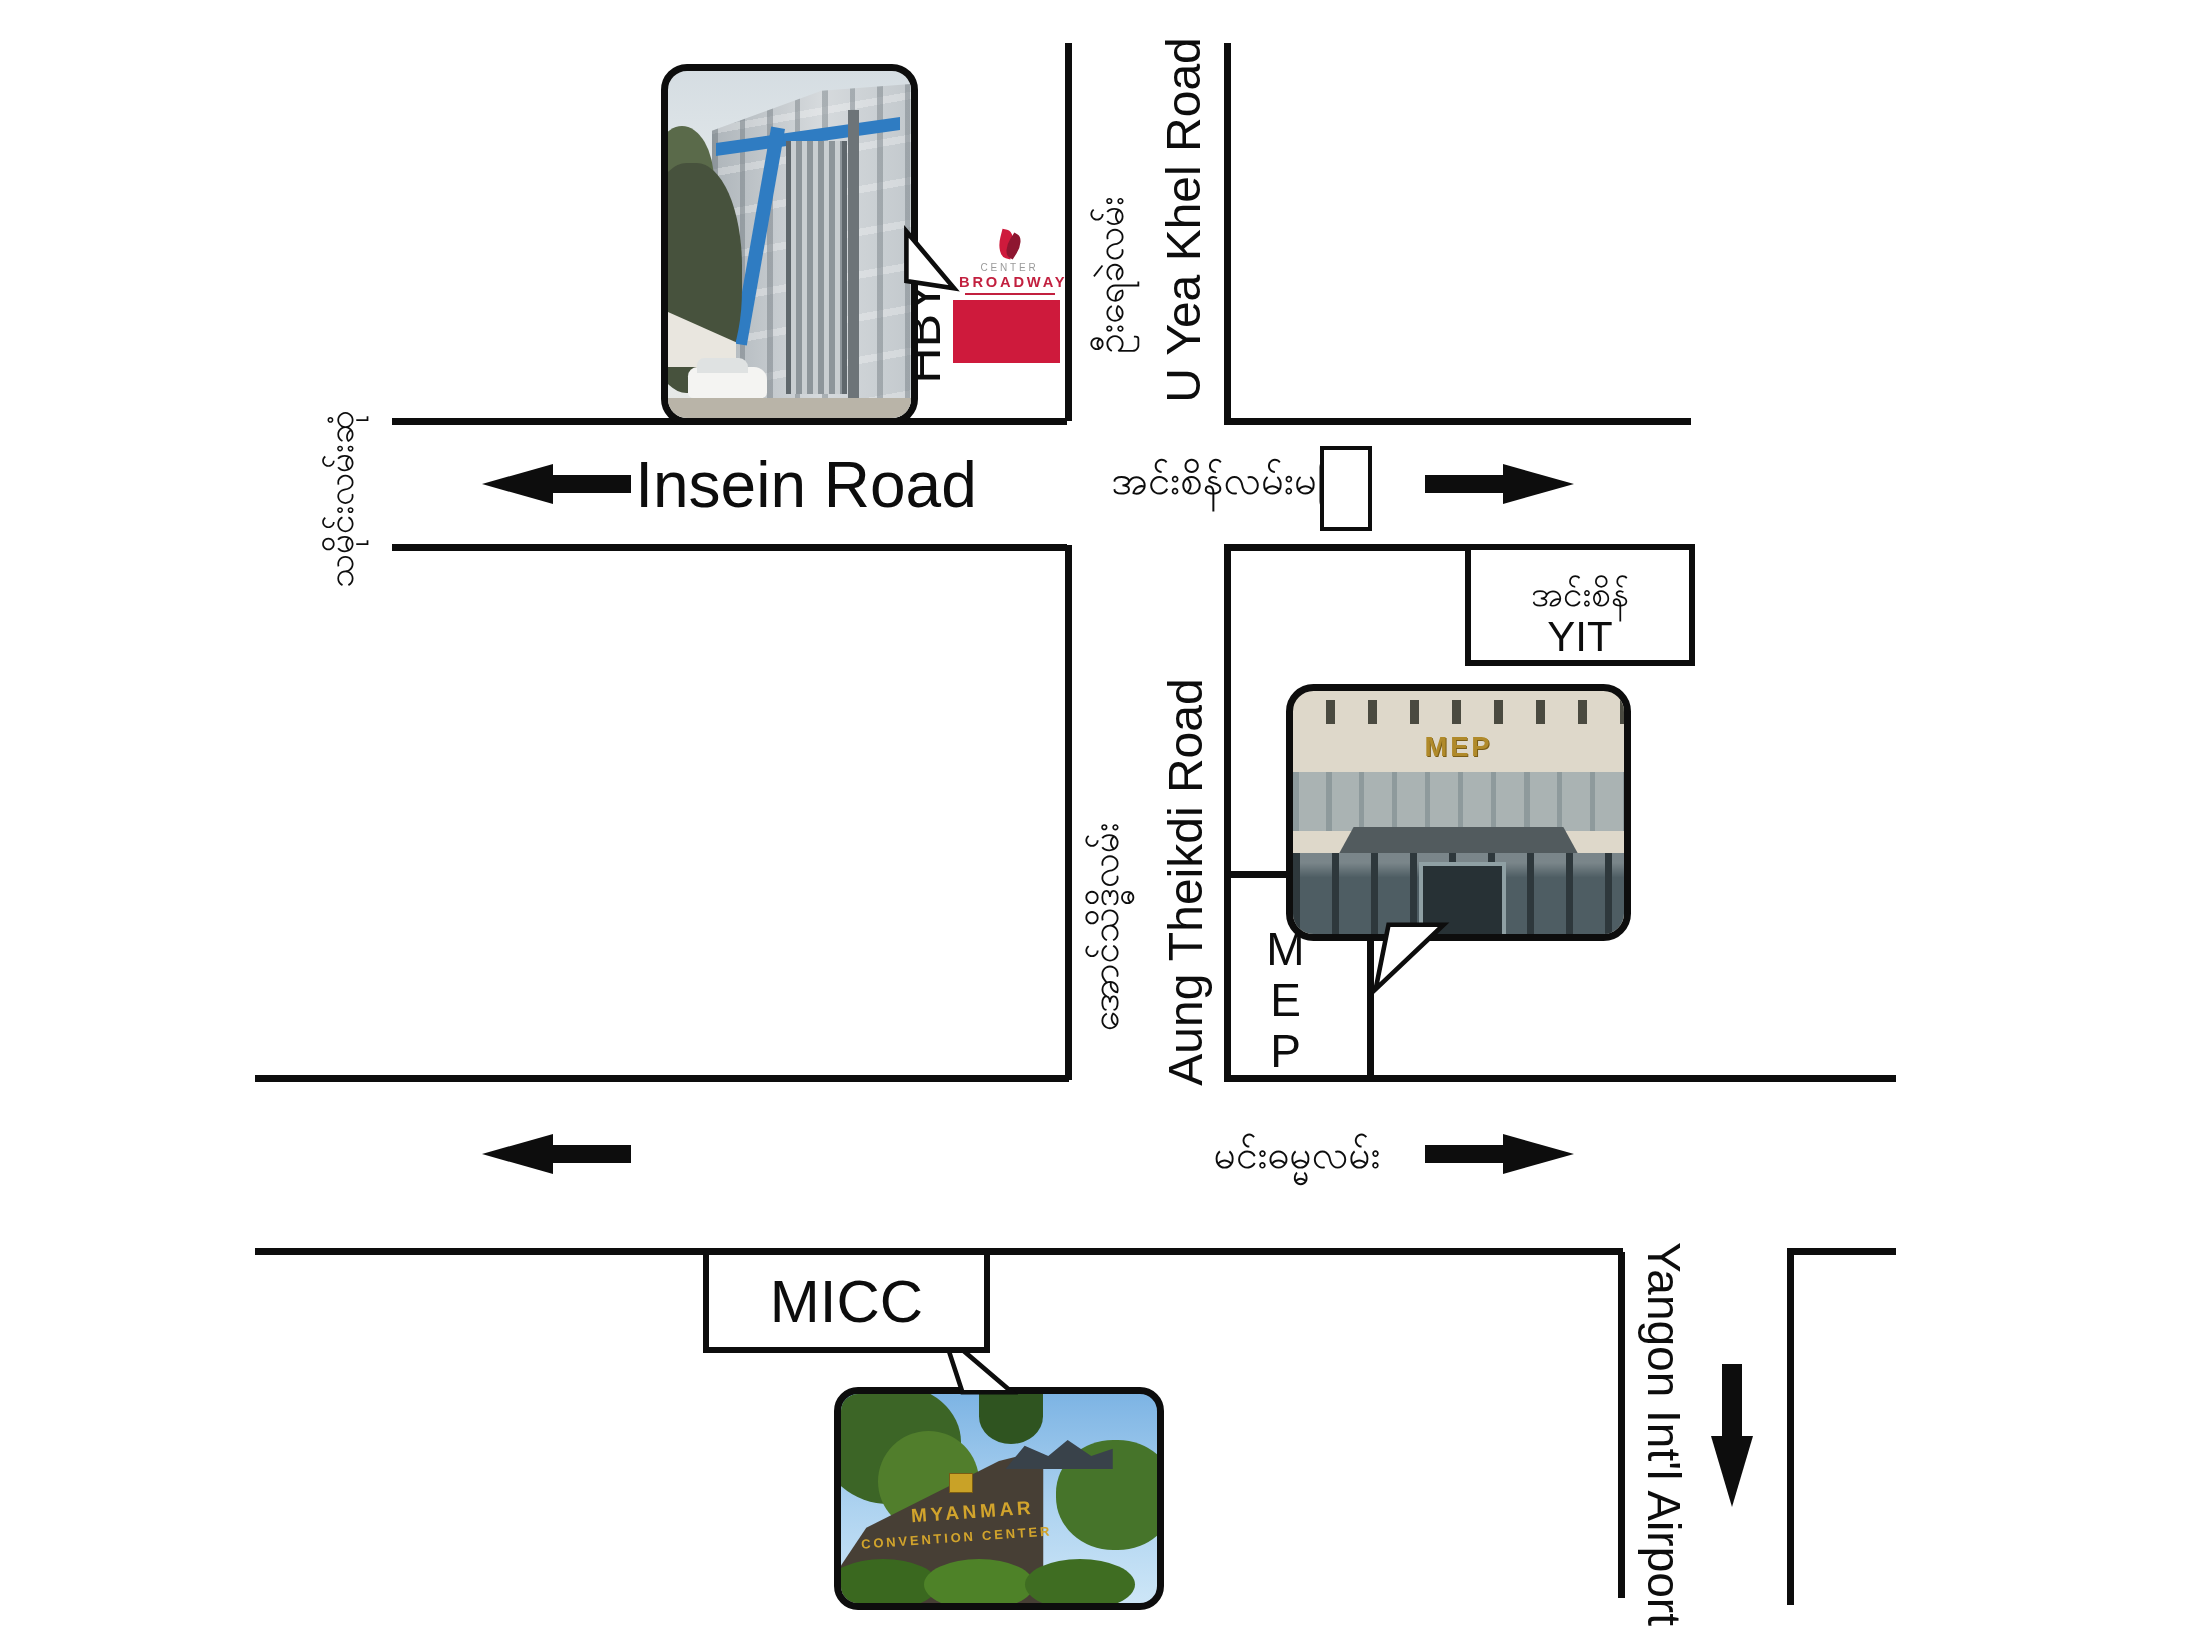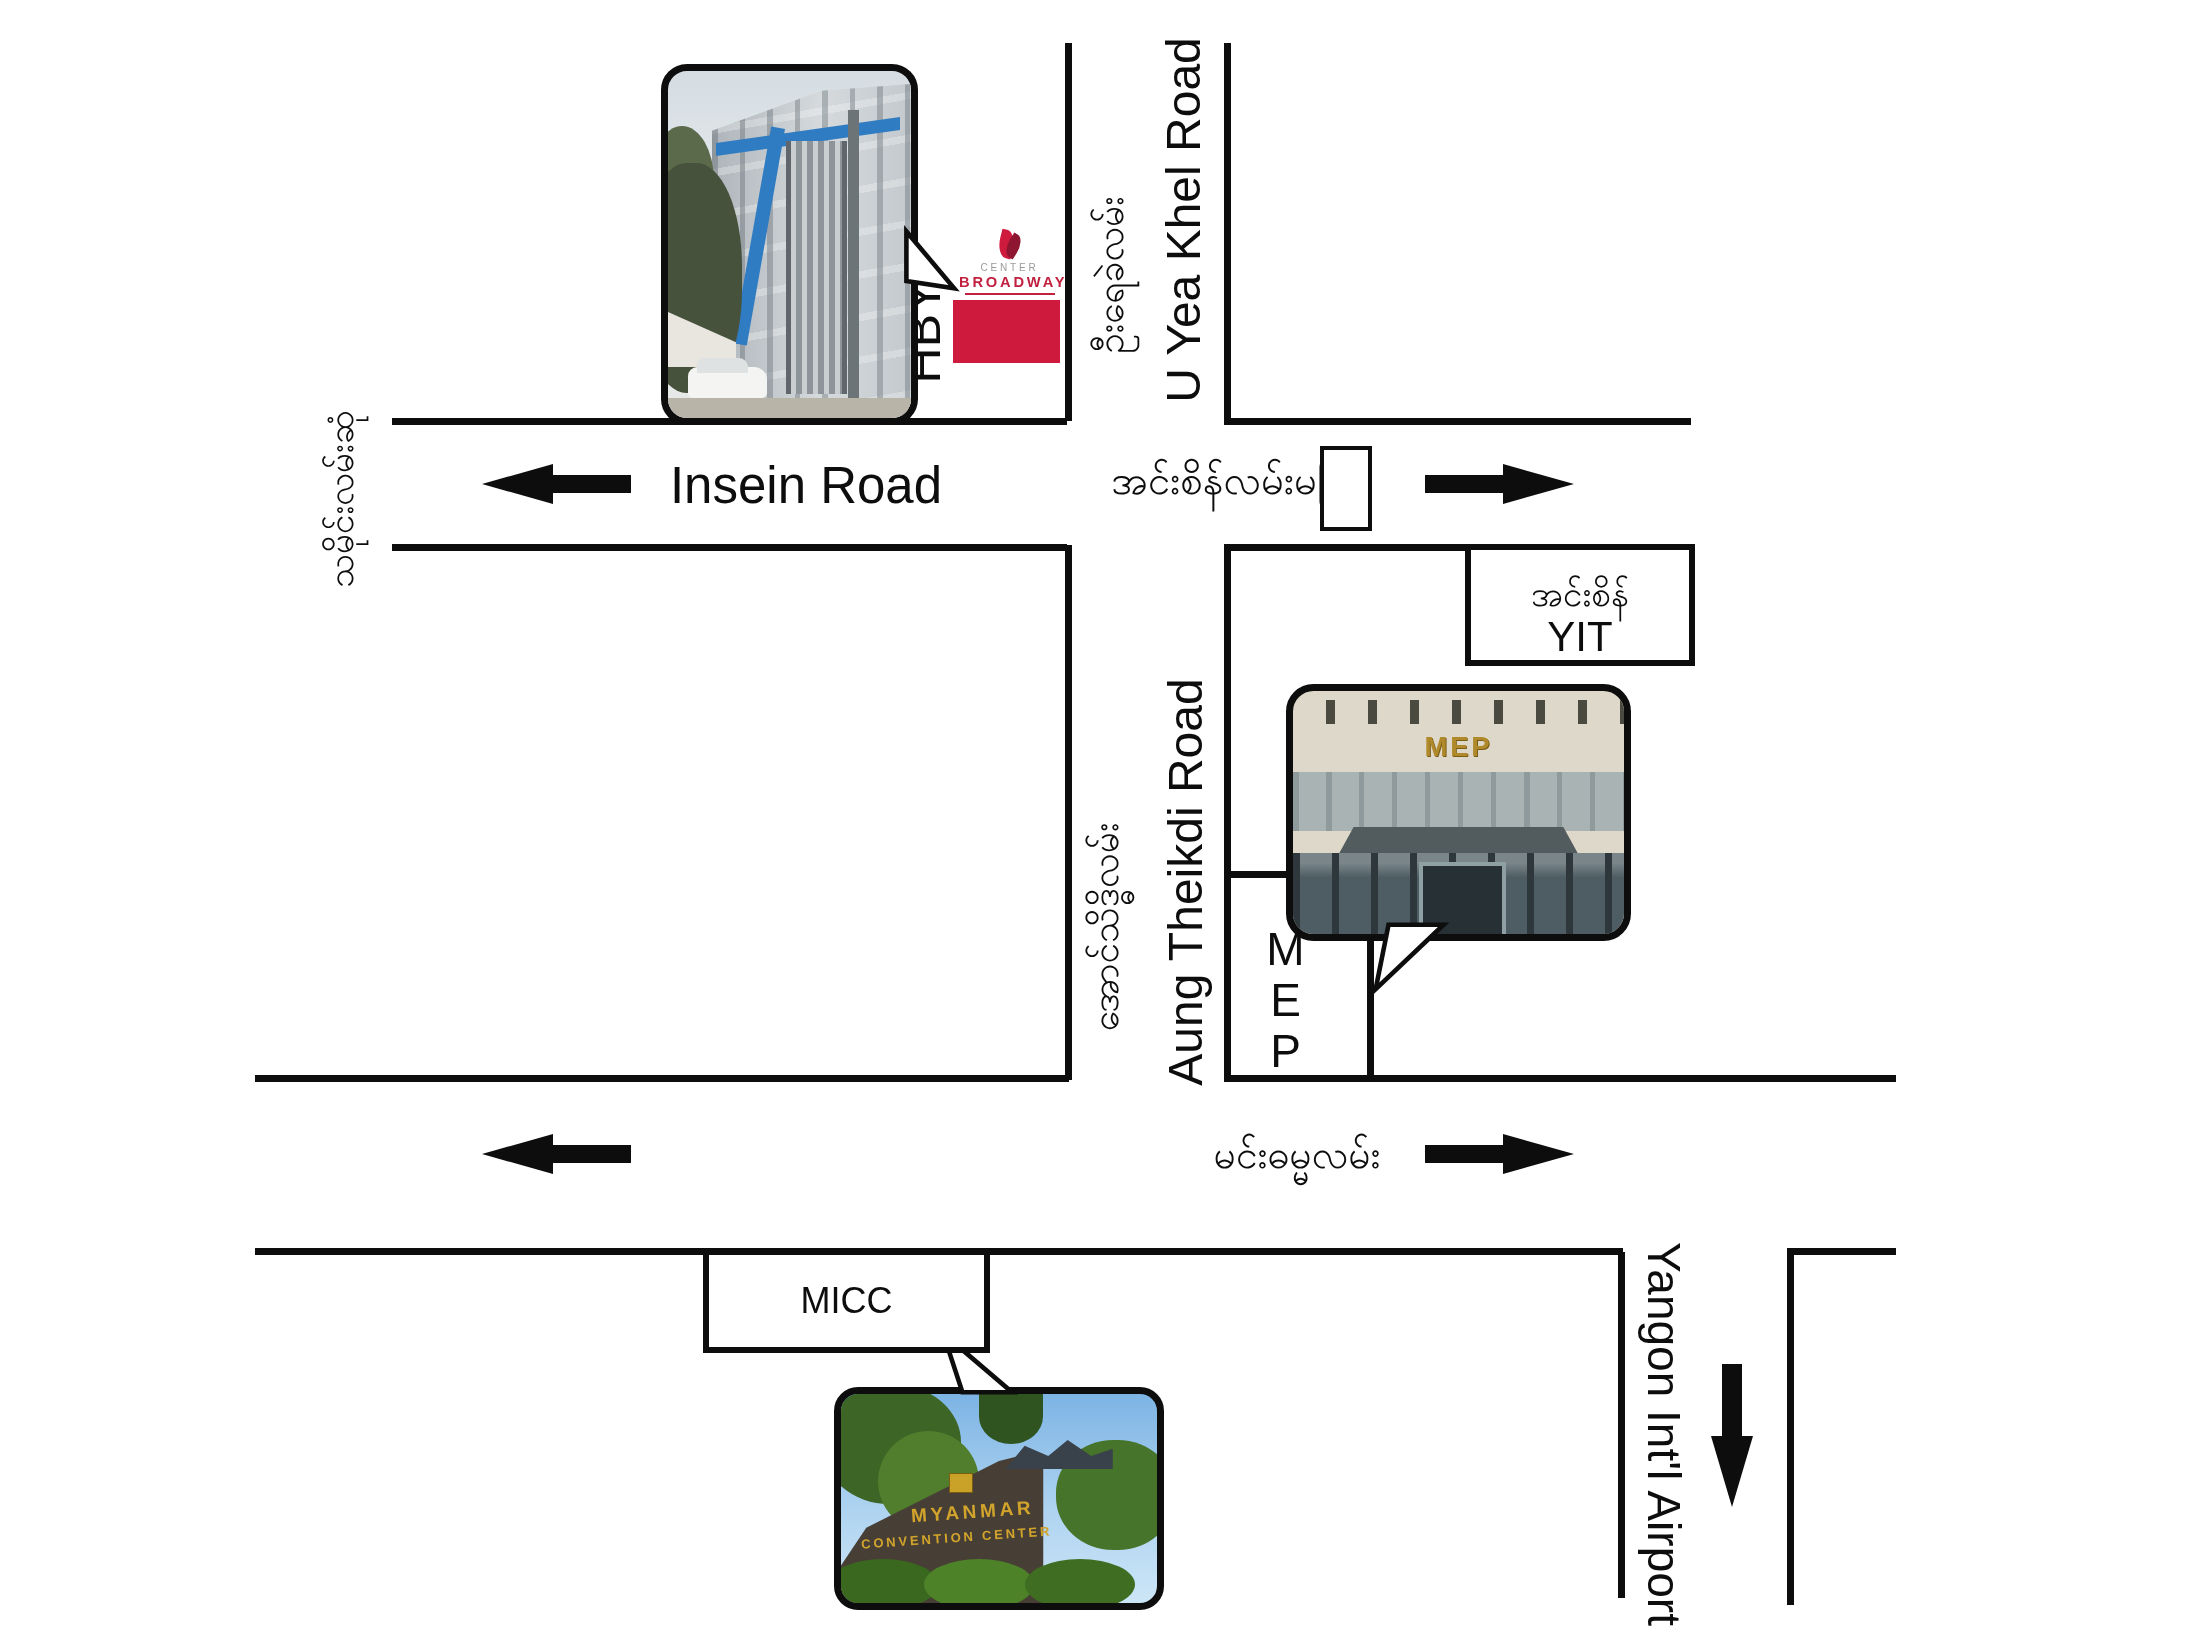--- a/index.html
+++ b/index.html
@@ -7,21 +7,21 @@
     --red:#ce1a3c;
     --gold:#c9a227;
   }
   html,body{margin:0;padding:0;background:#fff;}
   #map{position:relative;width:2204px;height:1653px;background:#fff;overflow:hidden;
        font-family:"Liberation Sans", sans-serif;color:var(--ink);}
   .road{position:absolute;background:var(--ink);}
   .htext{position:absolute;transform:translate(-50%,-50%);white-space:nowrap;}
   .vtext{position:absolute;transform:translate(-50%,-50%) rotate(-90deg);white-space:nowrap;}
   .vtext-cw{position:absolute;transform:translate(-50%,-50%) rotate(90deg);white-space:nowrap;}
-  .lbl-road{font-size:51px;}
+  .lbl-road{font-size:64px;}
   .lbl-road-v{font-size:48px;}
   .lbl-my{font-size:40px;}
   .lbl-my-v{font-size:37px;}
   .box{position:absolute;border:6.4px solid var(--ink);background:#fff;display:flex;
        flex-direction:column;align-items:center;justify-content:center;}
   .photo{position:absolute;border:7.3px solid var(--ink);overflow:hidden;background:#dfe5e8;}
   
   .arrow-l,.arrow-r{position:absolute;width:149px;height:40px;}
   .arrow-l .head{position:absolute;left:0;top:0;width:0;height:0;
       border-top:20px solid transparent;border-bottom:20px solid transparent;
@@ -46,21 +46,21 @@
   #logo .mark .p2{left:11px;top:3.7px;width:13px;height:24px;background:#8e1630;
       border-radius:0 70% 0 70%;transform:rotate(32deg);}
   #logo .hotel{font-size:10px;letter-spacing:2.8px;color:#9a9a9a;margin-top:0.9px;}
   #logo .name{font-size:14.7px;letter-spacing:2.8px;color:#c2203f;font-weight:bold;margin-top:0.9px;}
   #logo .rule{height:2.8px;background:#c2203f;margin:2.8px 5.5px 0 5.5px;}
   
   #yit-box{left:1465px;top:544px;width:218px;height:110px;justify-content:flex-end;}
   #yit-box .my{font-size:35px;line-height:40px;}
   #yit-box .code{font-size:42px;line-height:46px;}
   #micc-box{left:703px;top:1249px;width:275px;height:92px;}
-  #micc-box .code{font-size:36px;}
+  #micc-box .code{font-size:60px;}
   
   #mep-col{position:absolute;left:1235px;top:924px;width:101px;height:152px;display:flex;
       flex-direction:column;align-items:center;justify-content:center;font-size:46px;line-height:51px;}
   
   #glyph-box{position:absolute;left:1320px;top:446px;width:44px;height:77px;border:4.6px solid var(--ink);background:#fff;}
   
   #hotel-photo{left:661px;top:64px;width:243px;height:347px;border-radius:26px;
       background:linear-gradient(180deg,#d5dde2 0%,#eef1f2 60%,#e4e7e5 100%);}
   #hotel-photo .tree{position:absolute;left:-27.5px;top:92px;width:101px;height:230px;background:#47523d;border-radius:45%;}
   #hotel-photo .tree2{position:absolute;left:-18.4px;top:55px;width:64px;height:110px;background:#5a6a4a;border-radius:50%;}

